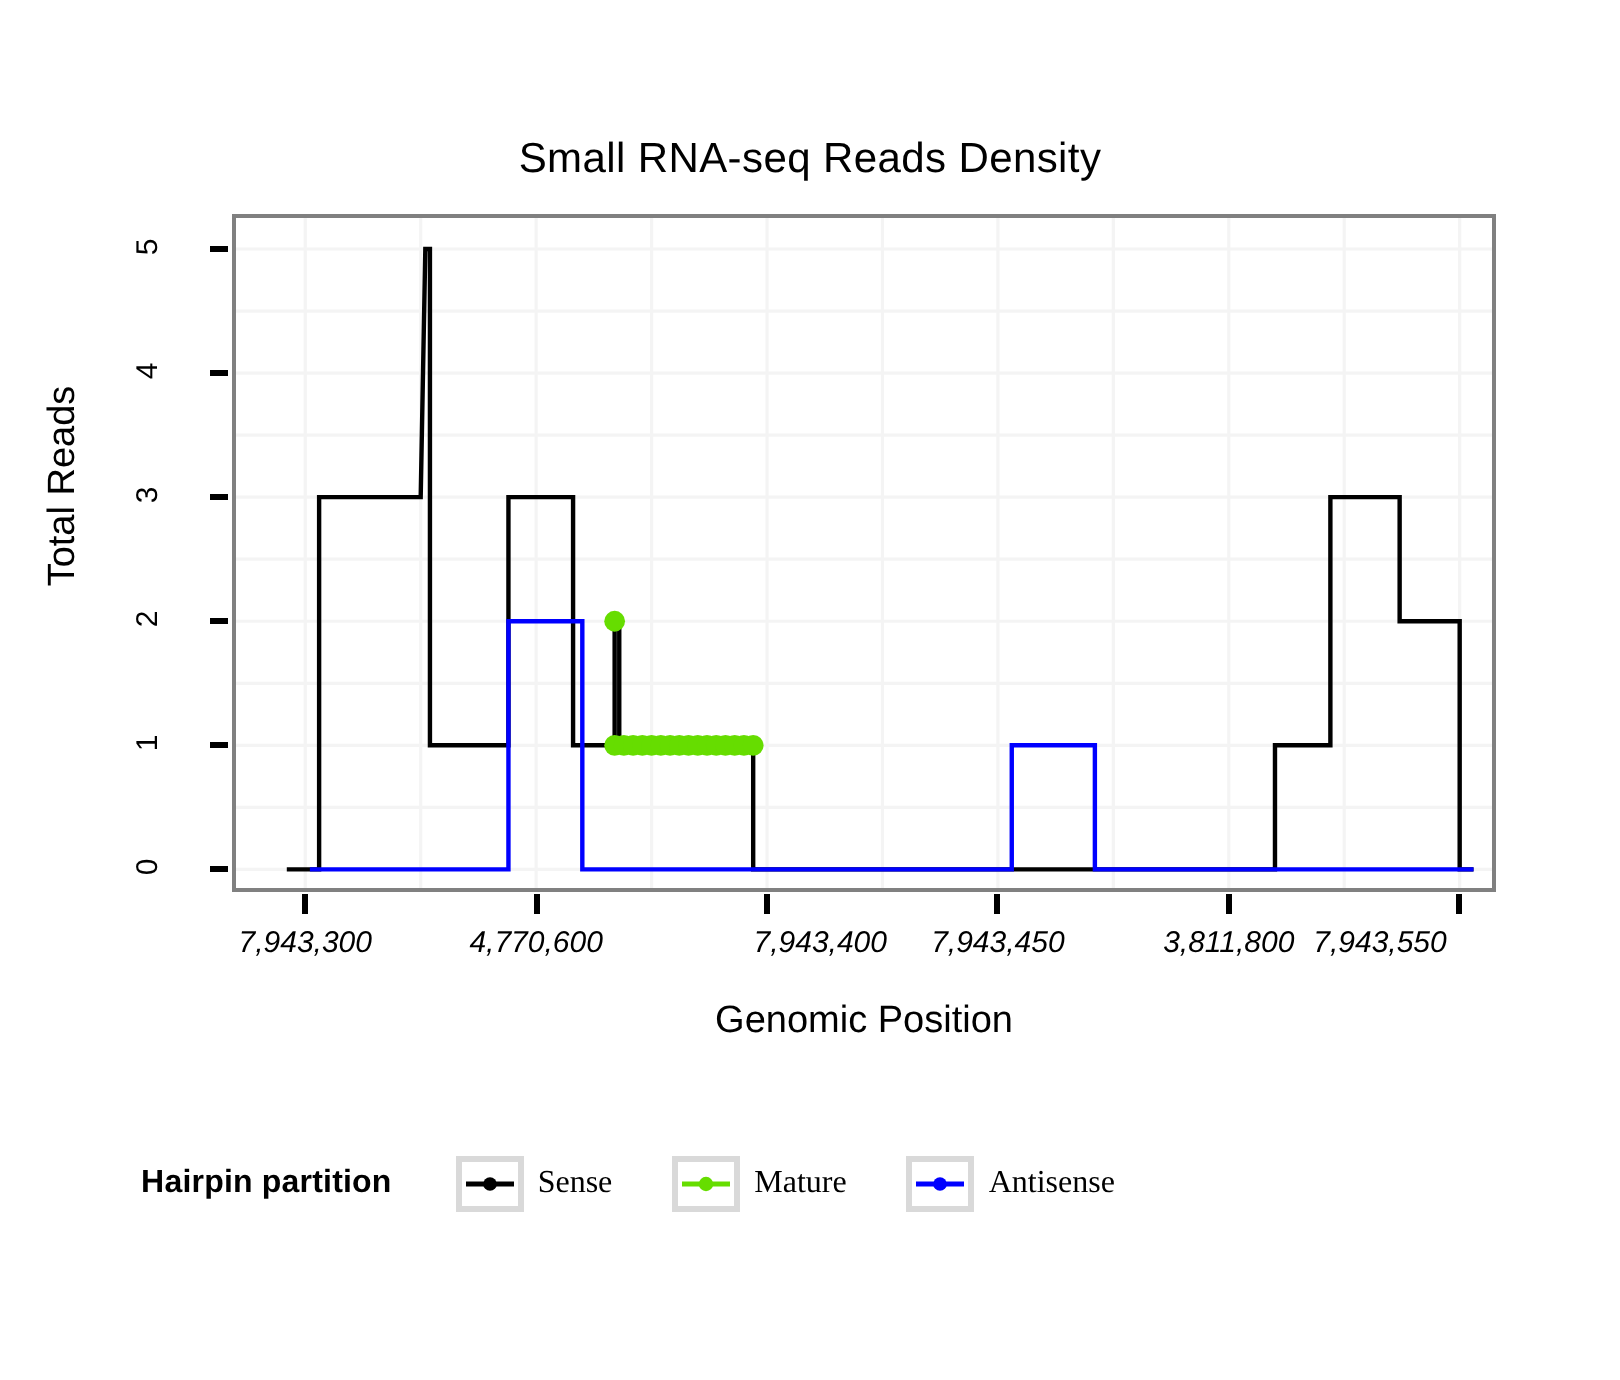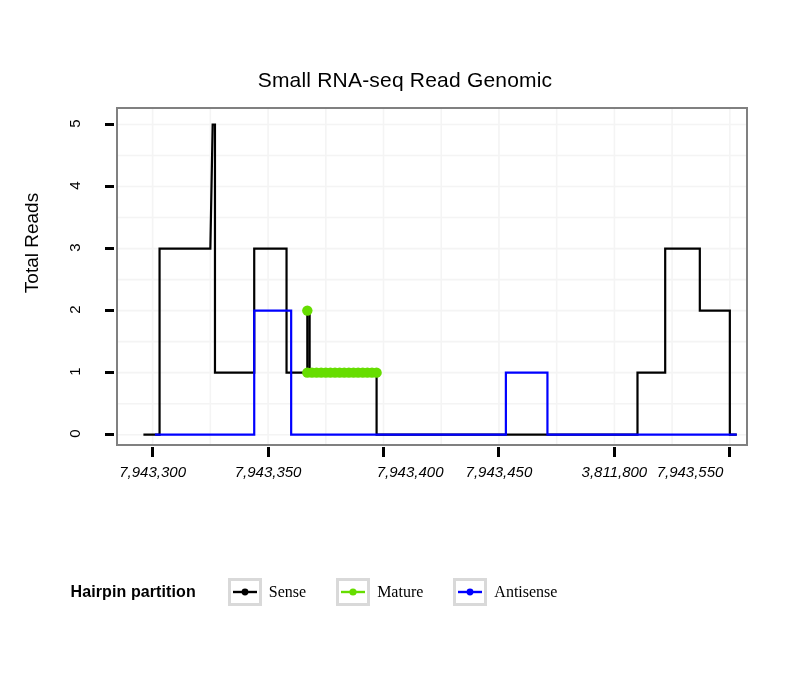--- a/index.html
+++ b/index.html
@@ -59,43 +59,44 @@
     display:flex;align-items:center;justify-content:center;box-sizing:border-box;
     margin-right:7px;
   }
   .legend-label{font-size:16px;font-family:Liberation Serif, serif;}
 </style>
 </head>
 <body>
 
 <div id="stage">
 
-  <div class="chart-title">Small RNA-seq Read Genomic</div>
+  <div class="chart-title">Small RNA-seq Reads Density</div>
 
   <div class="y-axis-title">Total Reads</div>
+  <div class="x-axis-title">Genomic Position</div>
 
   <div id="yaxis">
       <div class="ytick-mark" style="left: 105px; top: 433.194px;"></div>
       <div class="ytick-label" style="left: 54px; top: 424.694px;">0</div>
       <div class="ytick-mark" style="left: 105px; top: 371.157px;"></div>
       <div class="ytick-label" style="left: 54px; top: 362.657px;">1</div>
       <div class="ytick-mark" style="left: 105px; top: 309.12px;"></div>
       <div class="ytick-label" style="left: 54px; top: 300.62px;">2</div>
       <div class="ytick-mark" style="left: 105px; top: 247.083px;"></div>
       <div class="ytick-label" style="left: 54px; top: 238.583px;">3</div>
       <div class="ytick-mark" style="left: 105px; top: 185.046px;"></div>
       <div class="ytick-label" style="left: 54px; top: 176.546px;">4</div>
       <div class="ytick-mark" style="left: 105px; top: 123.009px;"></div>
       <div class="ytick-label" style="left: 54px; top: 114.509px;">5</div>
     </div>
   <div id="xaxis">
       <div class="xtick-mark" style="left: 151.132px; top: 447px;"></div>
       <div class="xtick-label" style="left: 92.6324px; top: 463px;">7,943,300</div>
       <div class="xtick-mark" style="left: 266.574px; top: 447px;"></div>
-      <div class="xtick-label" style="left: 208.074px; top: 463px;">7,943,350</div>
+      <div class="xtick-label" style="left: 208.074px; top: 463px;">4,770,600</div>
       <div class="xtick-mark" style="left: 382.015px; top: 447px;"></div>
       <div class="xtick-label" style="left: 323.515px; top: 463px; text-align: right;">7,943,400</div>
       <div class="xtick-mark" style="left: 497.456px; top: 447px;"></div>
       <div class="xtick-label" style="left: 438.956px; top: 463px;">7,943,450</div>
       <div class="xtick-mark" style="left: 612.897px; top: 447px;"></div>
       <div class="xtick-label" style="left: 554.397px; top: 463px;">3,811,800</div>
       <div class="xtick-mark" style="left: 728.338px; top: 447px;"></div>
       <div class="xtick-label" style="left: 630px; top: 463px;">7,943,550</div>
     </div>
 

